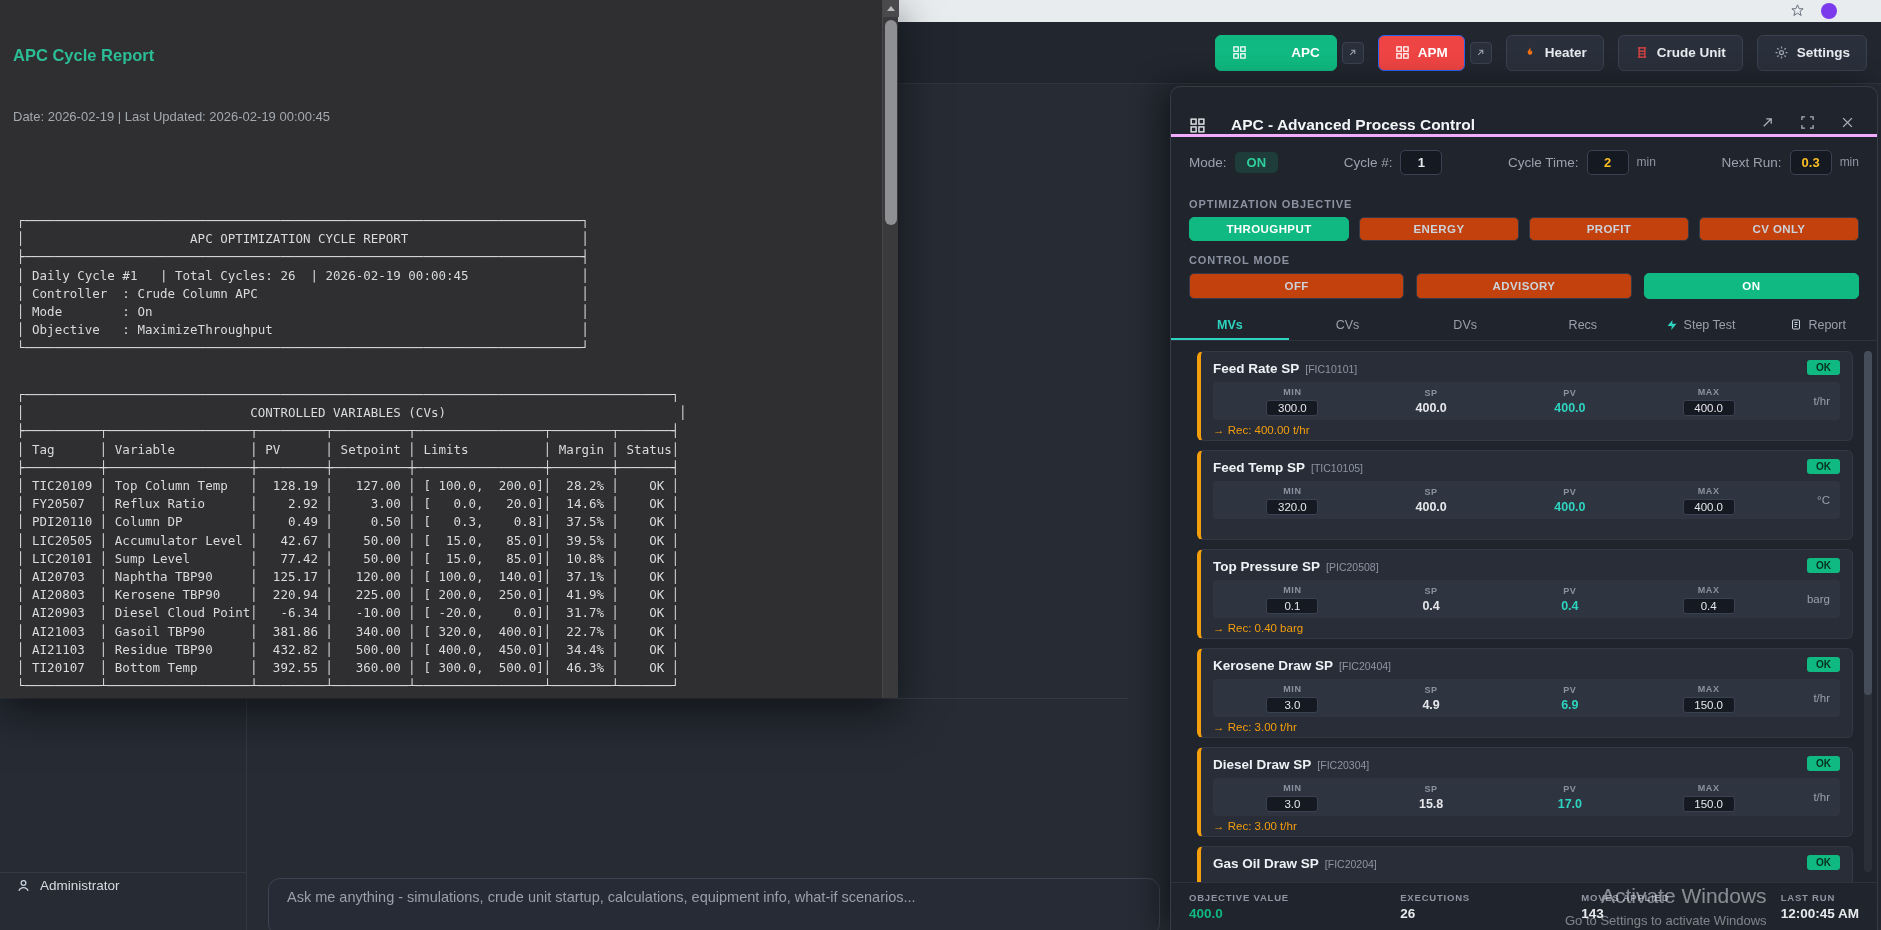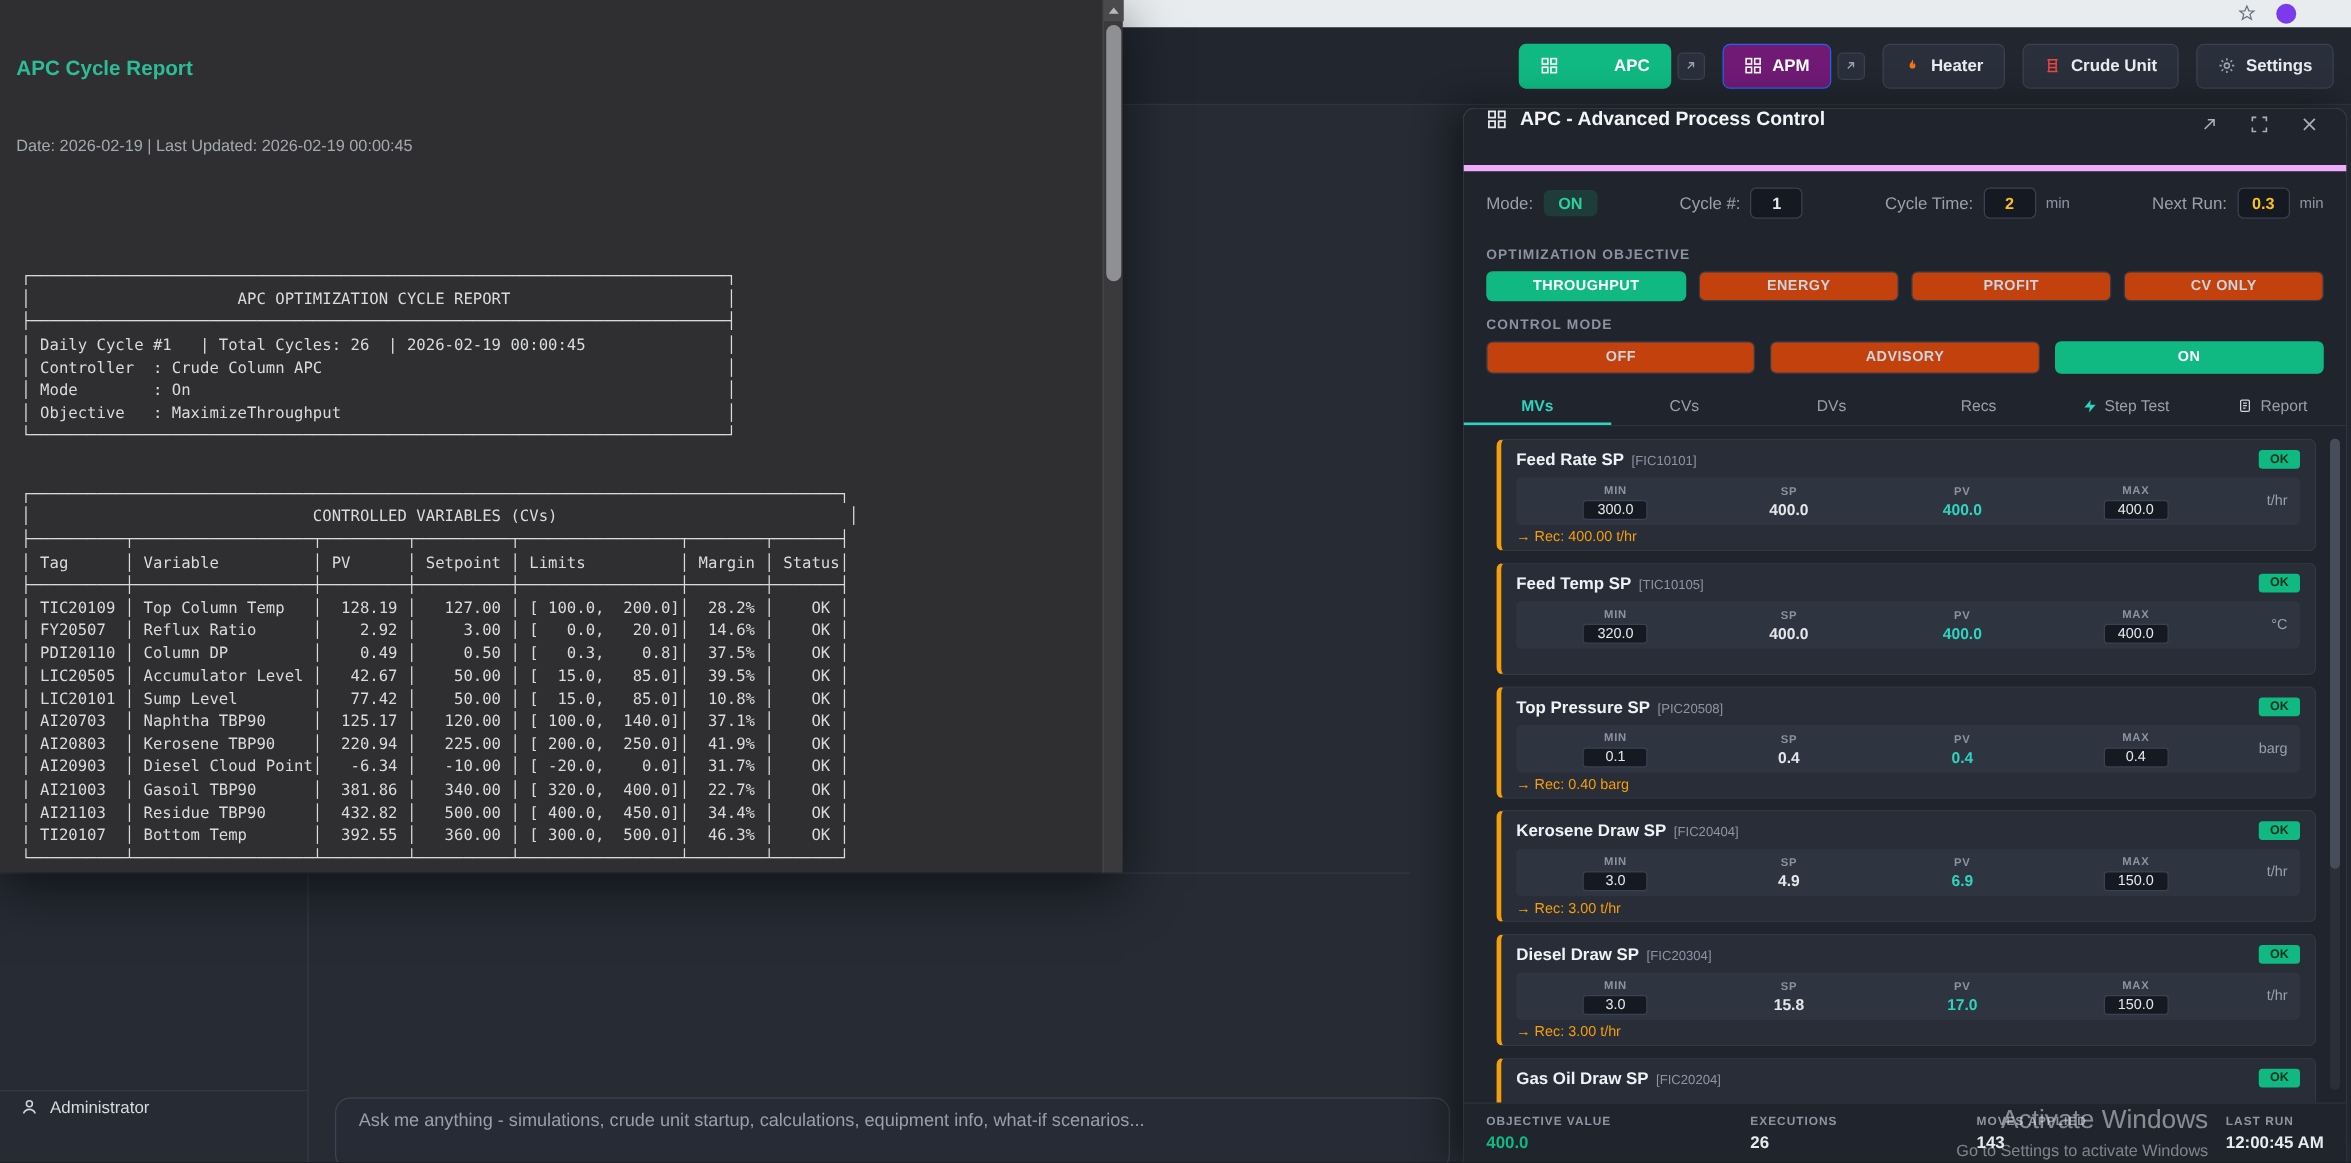--- a/index.html
+++ b/index.html
@@ -10,21 +10,21 @@
   
   .browser-strip { position:absolute; top:0; left:0; width:100%; height:22px; background:#e9ecef; z-index:5; }
   .bookmark-star { position:absolute; right:76px; top:3px; cursor:pointer; }
   .profile-avatar { position:absolute; right:44px; top:3px; width:16px; height:16px; border-radius:50%; background:#7c3aed; cursor:pointer; }
 
   
   .app-header { position:absolute; top:22px; left:0; right:0; height:62px; background:#21262f; border-bottom:1px solid #2f3540; display:flex; align-items:center; justify-content:flex-end; gap:14px; padding-right:14px; z-index:10; }
   .btn-group { display:flex; align-items:center; gap:5px; }
   .app-btn { height:36px; padding:0 16px; border-radius:6px; display:flex; align-items:center; gap:8px; font-size:13.5px; font-weight:700; color:#e7eaee; background:#2a303b; border:1px solid #3a4150; cursor:pointer; font-family:inherit; }
   .app-btn.green { background:#10b981; border-color:#10b981; color:#fff;gap:44px; }
-  .app-btn.blue { background:#701a75; border-color:#2563eb; color:#fff; }
+  .app-btn.blue { background:#ef4444; border-color:#2563eb; color:#fff; }
   .popout-btn { width:22px; height:22px; border-radius:4px; background:#2a303b; border:1px solid #3a4150; color:#9aa1ad; display:flex; align-items:center; justify-content:center; cursor:pointer; }
 
   
   .main-top-border { position:absolute; top:698px; left:0; width:1128px; height:1px; background:#343a45; }
   .sidebar-divider { position:absolute; top:698px; left:246px; width:1px; height:232px; background:#343a45; }
   .admin-divider { position:absolute; top:872px; left:0; width:246px; height:1px; background:#343a45; }
 
   
   .report-panel { position:absolute; top:0; left:0; width:898px; height:698px; background:#2f2f31; z-index:30; box-shadow:0 14px 40px rgba(0,0,0,.55); }
   .report-title { position:absolute; top:46px; left:13px; font-size:16.5px; font-weight:700; color:#2bbd96; }
@@ -42,21 +42,21 @@
   .conn-row { position:absolute; top:947px; left:16px; display:flex; align-items:center; gap:7px; color:#b7c0ca; font-size:12.5px; z-index:6; }
   .conn-dot { width:8px; height:8px; border-radius:2px; background:#10b981; }
 
   
   .chat-box { position:absolute; top:878px; left:268px; width:892px; height:58px; background:#262b35; border:1px solid #3d4452; border-radius:12px; z-index:6; padding:9px 18px 0 18px; }
   .chat-box input { width:100%; background:transparent; border:none; outline:none; color:#dfe3e8; font-size:14.5px; font-family:inherit; }
   .chat-box input::placeholder { color:#98a0ab; }
 
   
   .apc-panel { position:absolute; top:86px; left:1170px; width:708px; height:844px; background:#20242d; border:1px solid #363c48; border-bottom:none; border-radius:10px 10px 0 0; z-index:40; box-shadow:-10px 0 30px rgba(0,0,0,.45); display:flex; flex-direction:column; }
-  .panel-header { height:50px; flex:0 0 50px; display:flex; align-items:flex-start; gap:10px; padding:0 18px; border-bottom:5px solid #f0abfc; }
+  .panel-header { height:50px; flex:0 0 50px; display:flex; align-items:flex-end; gap:25px; padding:0 18px; border-bottom:3px solid #f0abfc; }
   .panel-title { font-size:15.5px; font-weight:700; color:#f3f4f6; }
   .panel-actions { margin-left:auto; display:flex; align-items:center; gap:16px; }
   .icon-btn { width:24px; height:24px; display:flex; align-items:center; justify-content:center; color:#aab1bc; background:transparent; border:none; cursor:pointer; }
 
   .controls-row { height:50px; flex:0 0 50px; display:flex; align-items:center; justify-content:space-between; padding:0 18px; }
   .ctrl-group { display:flex; align-items:center; gap:8px; }
   .ctrl-label { color:#9aa1ad; font-size:13.5px; }
   .ctrl-unit { color:#8d95a3; font-size:12px; }
   .mode-pill { background:rgba(16,185,129,.16); color:#2fce9b; font-weight:700; font-size:13px; padding:3px 12px; border-radius:5px; }
   .val-box { min-width:42px; height:25px; line-height:23px; text-align:center; background:#151922; border:1px solid #3a4150; border-radius:5px; color:#e5e7eb; font-size:13px; font-weight:700; padding:0 8px; }

